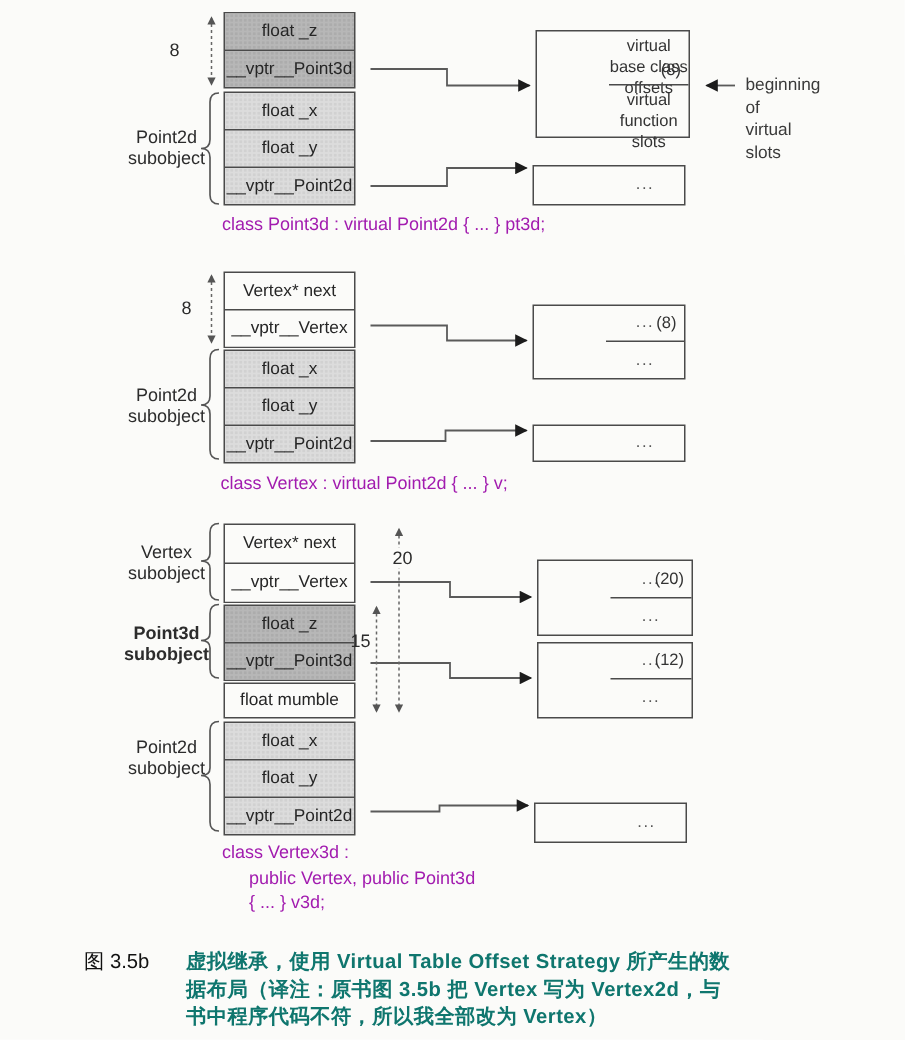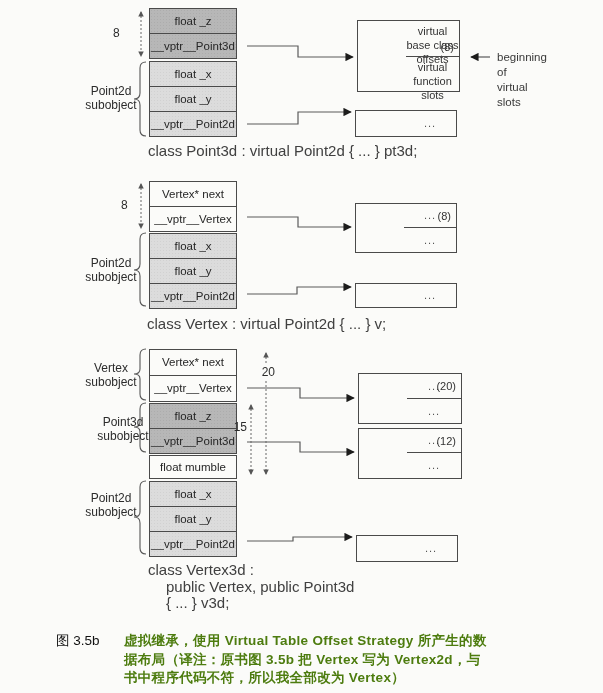--- a/index.html
+++ b/index.html
@@ -22,24 +22,24 @@
   .vtcell + .vtcell{border-top:1px solid #4a4a4a;}
   .twoline{font-size:11px;line-height:14px;padding-top:3px;box-sizing:border-box;}
   .dotcell{font-size:11px;letter-spacing:1px;color:#555;}
   .badge{position:absolute;right:5px;font-size:11px;color:#333;letter-spacing:0;}
   .badge.vcent{top:50%;transform:translateY(-50%);}
   .badge.bot{bottom:2px;}
   
   .sublabel{position:absolute;width:62px;text-align:center;font-size:12px;line-height:14px;color:#2c2c2c;}
   .offnum{position:absolute;font-size:12px;color:#2c2c2c;}
   .mask{background:#fbfbf9;text-align:right;}
-  .cap{position:absolute;font-size:15px;color:#404040;white-space:nowrap;}
+  .cap{position:absolute;font-size:12px;color:#a21caf;white-space:nowrap;}
   .annot{position:absolute;font-size:11.5px;line-height:15px;color:#3a3a3a;white-space:pre-line;}
   .figtag{position:absolute;font-size:13.5px;font-weight:normal;color:#111;white-space:nowrap;}
-  .figtext{position:absolute;width:470px;font-size:13.5px;font-weight:bold;color:#4d7c0f;line-height:18.5px;white-space:pre-line;letter-spacing:0.3px;}
+  .figtext{position:absolute;width:470px;font-size:13.5px;font-weight:bold;color:#0f766e;line-height:18.5px;white-space:pre-line;letter-spacing:0.3px;}
 </style>
 </head>
 <body>
 
 <div class="page">
 
   <svg class="overlay" viewBox="0 0 603 693">
     <defs>
       <marker id="mA" viewBox="0 0 10 10" refX="9" refY="5" markerWidth="9" markerHeight="7" orient="auto-start-reverse">
         <path d="M0,0 L10,5 L0,10 z" fill="#1c1c1c"></path>
@@ -130,21 +130,21 @@
   </div>
   <div class="sgroup" style="left:149px;top:455px;">
     <div class="srow h22 white">float mumble</div>
   </div>
   <div class="sgroup" style="left:149px;top:481px;">
     <div class="srow h24 light">float _x</div>
     <div class="srow h24 light">float _y</div>
     <div class="srow h24 light">__vptr__Point2d</div>
   </div>
   <div class="sublabel" style="left:80px;top:361px;">Vertex subobject</div>
-  <div class="sublabel" style="left:92px;top:415px;">Point3d subobject</div>
+  <div class="sublabel" style="left:80px;top:415px;font-weight:bold;">Point3d subobject</div>
   <div class="sublabel" style="left:80px;top:491px;">Point2d subobject</div>
   <div class="offnum mask" style="left:257px;top:365px;width:18px;">20</div>
   <div class="offnum" style="left:229px;top:420px;width:18px;text-align:right;">15</div>
   <div class="cap" style="left:148px;top:561px;">class Vertex3d :</div>
   <div class="cap" style="left:166px;top:578px;">public Vertex, public Point3d</div>
   <div class="cap" style="left:166px;top:594px;text-align:right;">{ ... } v3d;</div>
   <div class="vtbox" style="left:358px;top:373px;width:104px;">
     <div class="vtcell dotcell" style="height:24px;line-height:24px;">
       <span>...</span>
       <span class="badge vcent">(20)</span>

